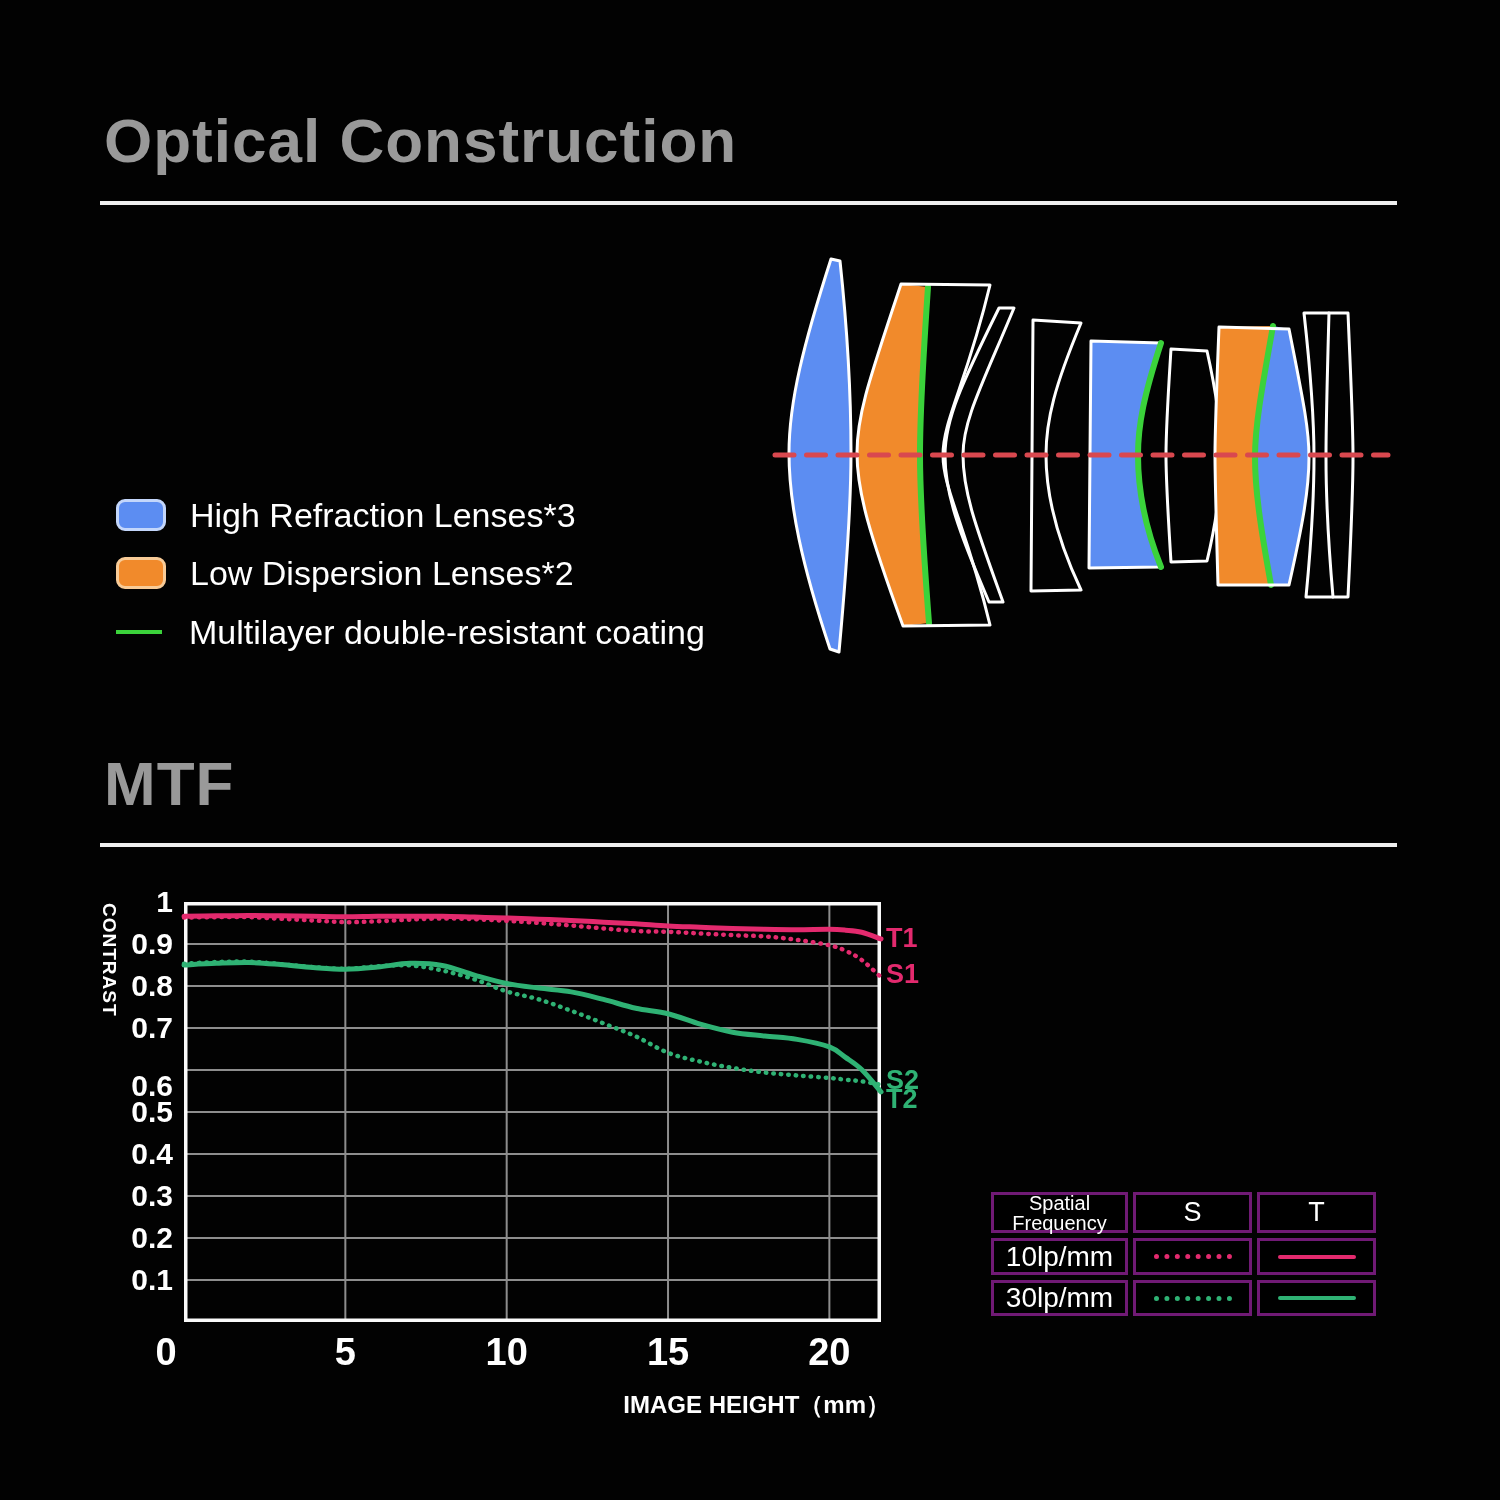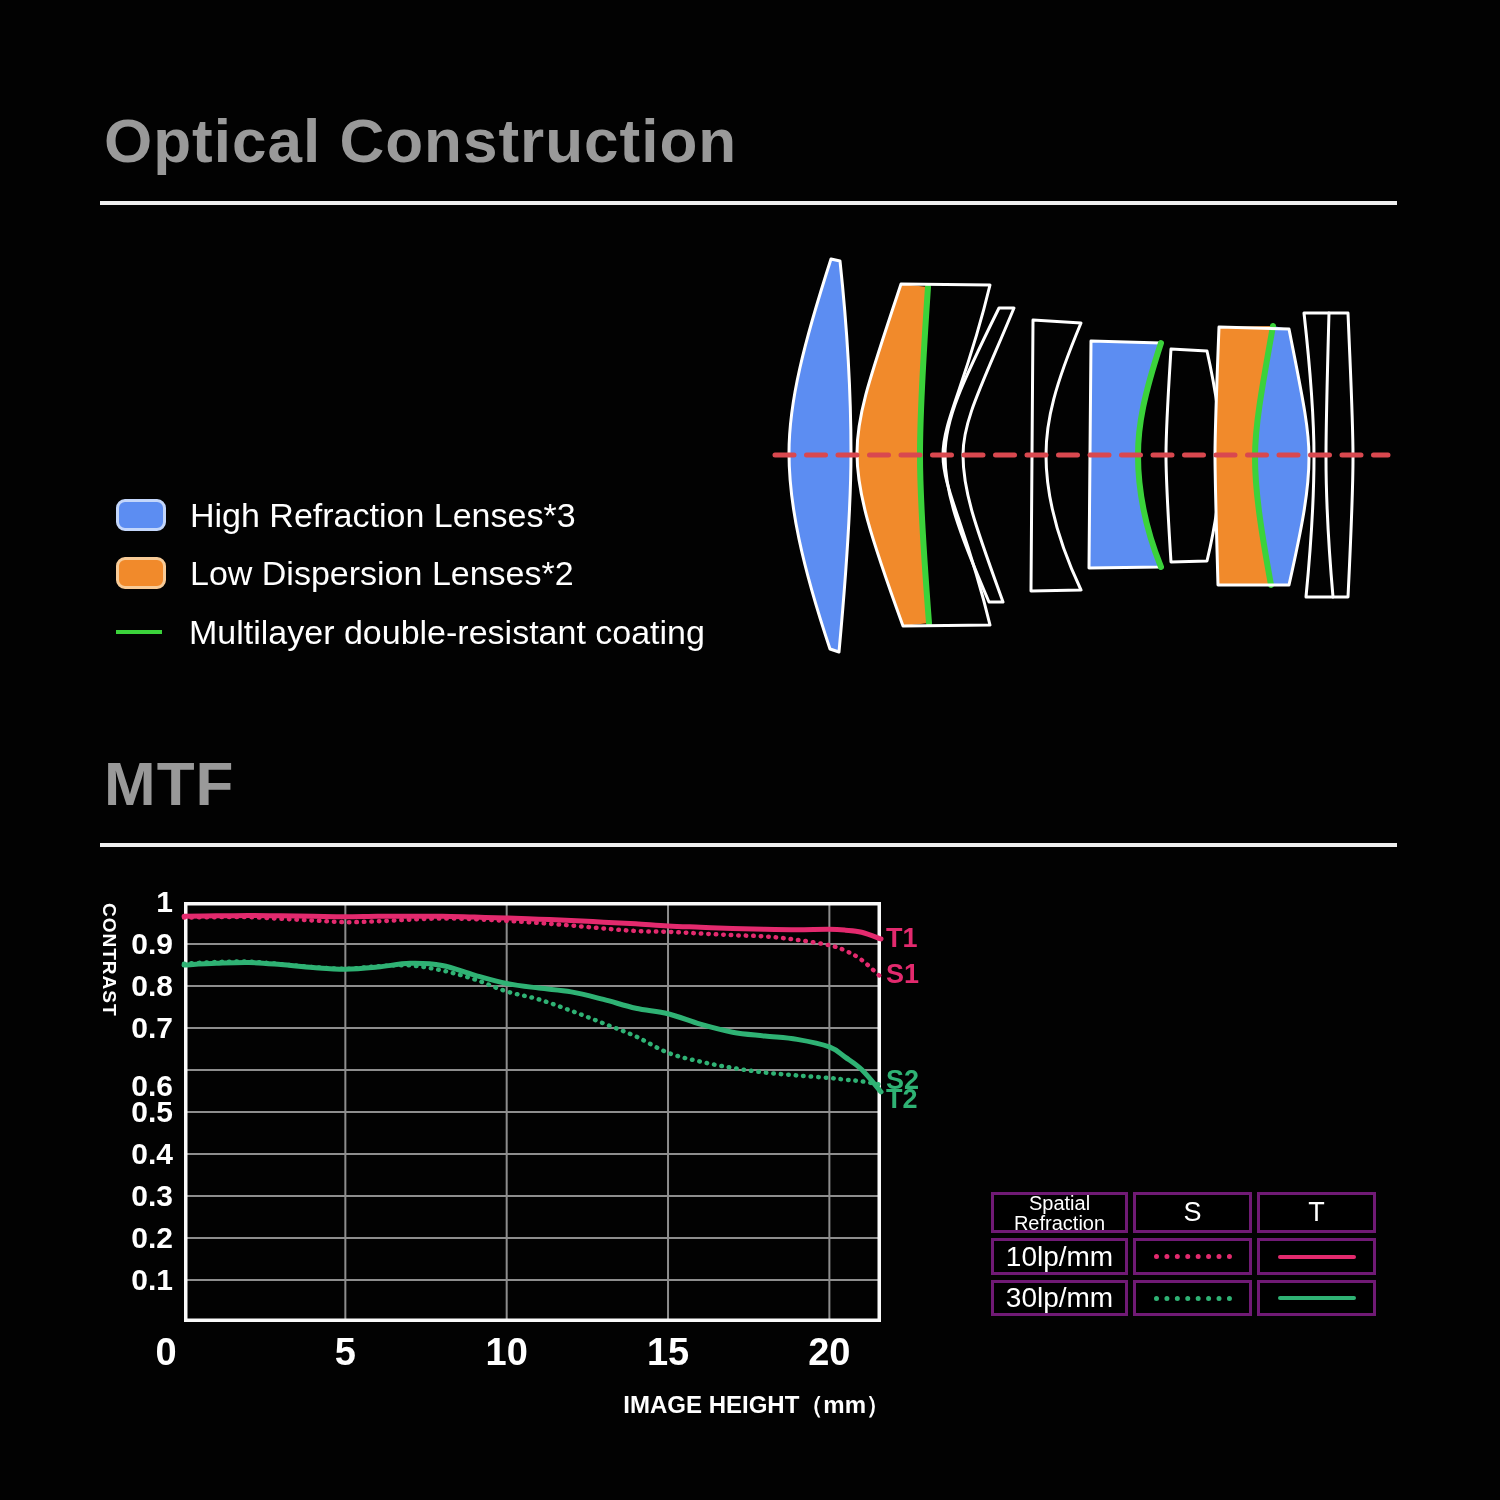--- a/index.html
+++ b/index.html
@@ -108,21 +108,21 @@
       <path d="M0,15.54000000000002C5.378086419753086,15.470000000000018 21.51234567901235,15.190000000000007 32.26851851851852,15.120000000000005C43.02469135802469,15.050000000000002 53.78086419753087,14.840000000000003 64.53703703703704,15.120000000000005C75.29320987654322,15.400000000000006 86.04938271604937,16.24000000000001 96.80555555555554,16.80000000000001C107.56172839506172,17.360000000000014 118.3179012345679,17.920000000000016 129.07407407407408,18.480000000000018C139.83024691358025,19.04000000000002 150.5864197530864,20.020000000000028 161.34259259259258,20.160000000000025C172.09876543209876,20.300000000000022 182.8549382716049,19.73999999999999 193.6111111111111,19.319999999999993C204.36728395061726,18.899999999999995 215.12345679012344,18.13000000000004 225.87962962962962,17.640000000000043C236.6358024691358,17.150000000000045 247.39197530864197,16.45 258.14814814814815,16.379999999999995C268.90432098765433,16.30999999999999 279.66049382716045,16.800000000000022 290.41666666666663,17.220000000000027C301.1728395061728,17.640000000000033 311.929012345679,18.27000000000004 322.68518518518516,18.900000000000034C333.44135802469134,19.53000000000003 344.19753086419746,20.23 354.95370370370364,21C365.7098765432098,21.77 376.466049382716,22.610000000000042 387.2222222222222,23.52000000000004C397.97839506172835,24.430000000000035 408.7345679012346,25.549999999999994 419.49074074074076,26.45999999999998C430.24691358024694,27.369999999999965 441.00308641975306,28.41999999999996 451.75925925925924,28.97999999999996C462.5154320987654,29.539999999999964 473.2716049382716,29.399999999999988 484.02777777777777,29.819999999999993C494.78395061728395,30.24 505.5401234567901,30.939999999999998 516.2962962962963,31.5C527.0524691358024,32.06 537.8086419753087,32.690000000000005 548.5648148148148,33.18000000000001C559.3209876543209,33.67000000000001 570.0771604938271,33.669999999999995 580.8333333333333,34.44C591.5895061728394,35.21 602.3456790123455,36.33000000000001 613.1018518518517,37.80000000000001C623.858024691358,39.27000000000001 637.3032407407406,41.44 645.3703703703703,43.25999999999999C653.4375,45.079999999999984 656.1265432098764,46.269999999999975 661.5046296296296,48.71999999999997C666.8827160493827,51.169999999999966 671.7229938271605,53.549999999999976 677.6388888888889,57.95999999999998C683.5547839506173,62.36999999999998 693.7731481481482,72.31 697,75.18" fill="none" stroke="#e32a6e" stroke-width="4.5" stroke-linecap="round" stroke-dasharray="0.5 7"></path>
       <path d="M0,63C5.378086419753086,62.72 21.51234567901235,61.73999999999999 32.26851851851852,61.31999999999999C43.02469135802469,60.9 53.78086419753087,60.27000000000002 64.53703703703704,60.48000000000002C75.29320987654322,60.69000000000002 86.04938271604937,61.73999999999998 96.80555555555554,62.579999999999984C107.56172839506172,63.41999999999999 118.3179012345679,64.75000000000004 129.07407407407408,65.52000000000004C139.83024691358025,66.29000000000003 150.5864197530864,67.27 161.34259259259258,67.19999999999999C172.09876543209876,67.12999999999998 182.8549382716049,66.08000000000003 193.6111111111111,65.10000000000002C204.36728395061726,64.12000000000002 215.12345679012344,61.599999999999994 225.87962962962962,61.31999999999999C236.6358024691358,61.03999999999999 247.39197530864197,61.46000000000001 258.14814814814815,63.420000000000016C268.90432098765433,65.38000000000002 279.66049382716045,70.07000000000005 290.41666666666663,73.08000000000004C301.1728395061728,76.09000000000003 311.929012345679,79.30999999999997 322.68518518518516,81.47999999999996C333.44135802469134,83.64999999999995 344.19753086419746,84.69999999999996 354.95370370370364,86.09999999999997C365.7098765432098,87.49999999999997 376.466049382716,87.99 387.2222222222222,89.88C397.97839506172835,91.77 408.7345679012346,94.71 419.49074074074076,97.44C430.24691358024694,100.17 441.00308641975306,103.87999999999998 451.75925925925924,106.25999999999999C462.5154320987654,108.64 473.2716049382716,109.06000000000002 484.02777777777777,111.72000000000003C494.78395061728395,114.38000000000004 505.5401234567901,119.14000000000003 516.2962962962963,122.22000000000003C527.0524691358024,125.30000000000003 537.8086419753087,128.24000000000007 548.5648148148148,130.20000000000005C559.3209876543209,132.16000000000003 570.0771604938271,132.78999999999996 580.8333333333333,133.97999999999996C591.5895061728394,135.16999999999996 602.3456790123455,135.51999999999998 613.1018518518517,137.33999999999997C623.858024691358,139.15999999999997 637.3032407407406,141.89 645.3703703703703,144.89999999999998C653.4375,147.90999999999997 656.1265432098764,151.61999999999998 661.5046296296296,155.39999999999998C666.8827160493827,159.17999999999998 671.7229938271605,161.84 677.6388888888889,167.58C683.5547839506173,173.32000000000002 693.7731481481482,186.13 697,189.83999999999997" fill="none" stroke="#2fb274" stroke-width="5" stroke-linecap="round"></path>
       <path d="M0,61.74000000000001C5.378086419753086,61.46000000000001 21.51234567901235,60.410000000000004 32.26851851851852,60.06C43.02469135802469,59.71 53.78086419753087,59.289999999999985 64.53703703703704,59.639999999999986C75.29320987654322,59.98999999999999 86.04938271604937,61.25000000000002 96.80555555555554,62.160000000000025C107.56172839506172,63.07000000000003 118.3179012345679,64.33000000000003 129.07407407407408,65.10000000000002C139.83024691358025,65.87000000000002 150.5864197530864,66.92000000000003 161.34259259259258,66.78000000000003C172.09876543209876,66.64000000000003 182.8549382716049,64.82 193.6111111111111,64.25999999999999C204.36728395061726,63.69999999999999 215.12345679012344,62.720000000000006 225.87962962962962,63.420000000000016C236.6358024691358,64.12000000000002 247.39197530864197,66.15000000000003 258.14814814814815,68.46000000000004C268.90432098765433,70.77000000000004 279.66049382716045,73.78000000000004 290.41666666666663,77.28000000000003C301.1728395061728,80.78000000000002 311.929012345679,86.09999999999998 322.68518518518516,89.45999999999998C333.44135802469134,92.81999999999998 344.19753086419746,94.21999999999998 354.95370370370364,97.44C365.7098765432098,100.66000000000001 376.466049382716,104.79000000000003 387.2222222222222,108.78000000000003C397.97839506172835,112.77000000000002 408.7345679012346,117.11 419.49074074074076,121.38C430.24691358024694,125.64999999999999 441.00308641975306,129.49999999999997 451.75925925925924,134.39999999999998C462.5154320987654,139.29999999999998 473.2716049382716,146.57999999999996 484.02777777777777,150.77999999999997C494.78395061728395,154.98 505.5401234567901,157.08 516.2962962962963,159.60000000000002C527.0524691358024,162.12000000000003 537.8086419753087,164.08 548.5648148148148,165.9C559.3209876543209,167.72 570.0771604938271,169.26000000000002 580.8333333333333,170.52C591.5895061728394,171.78 602.3456790123455,172.55 613.1018518518517,173.46C623.858024691358,174.37 637.3032407407406,175.28000000000003 645.3703703703703,175.98000000000002C653.4375,176.68 656.1265432098764,177.10000000000002 661.5046296296296,177.66000000000003C666.8827160493827,178.22000000000003 671.7229938271605,178.50000000000003 677.6388888888889,179.34000000000003C683.5547839506173,180.18000000000004 693.7731481481482,182.14000000000001 697,182.70000000000002" fill="none" stroke="#2fb274" stroke-width="4.5" stroke-linecap="round" stroke-dasharray="0.5 7"></path>
     </svg>
 
   <div class="abs xaxis-title" style="left:470px;top:1389px;">IMAGE HEIGHT（mm）</div>
 
   <div class="abs mtf-table" style="left:991px;top:1192px;">
     <div class="cell hdr1">
       <span>Spatial</span>
-      <span>Refraction</span>
+      <span>Frequency</span>
     </div>
     <div class="cell hdrst">S</div>
     <div class="cell hdrst">T</div>
 
     <div class="cell freq">10lp/mm</div>
     <div class="cell">
       <div class="legend-line dotted pink"></div>
     </div>
     <div class="cell">
       <div class="legend-line solid pink"></div>

